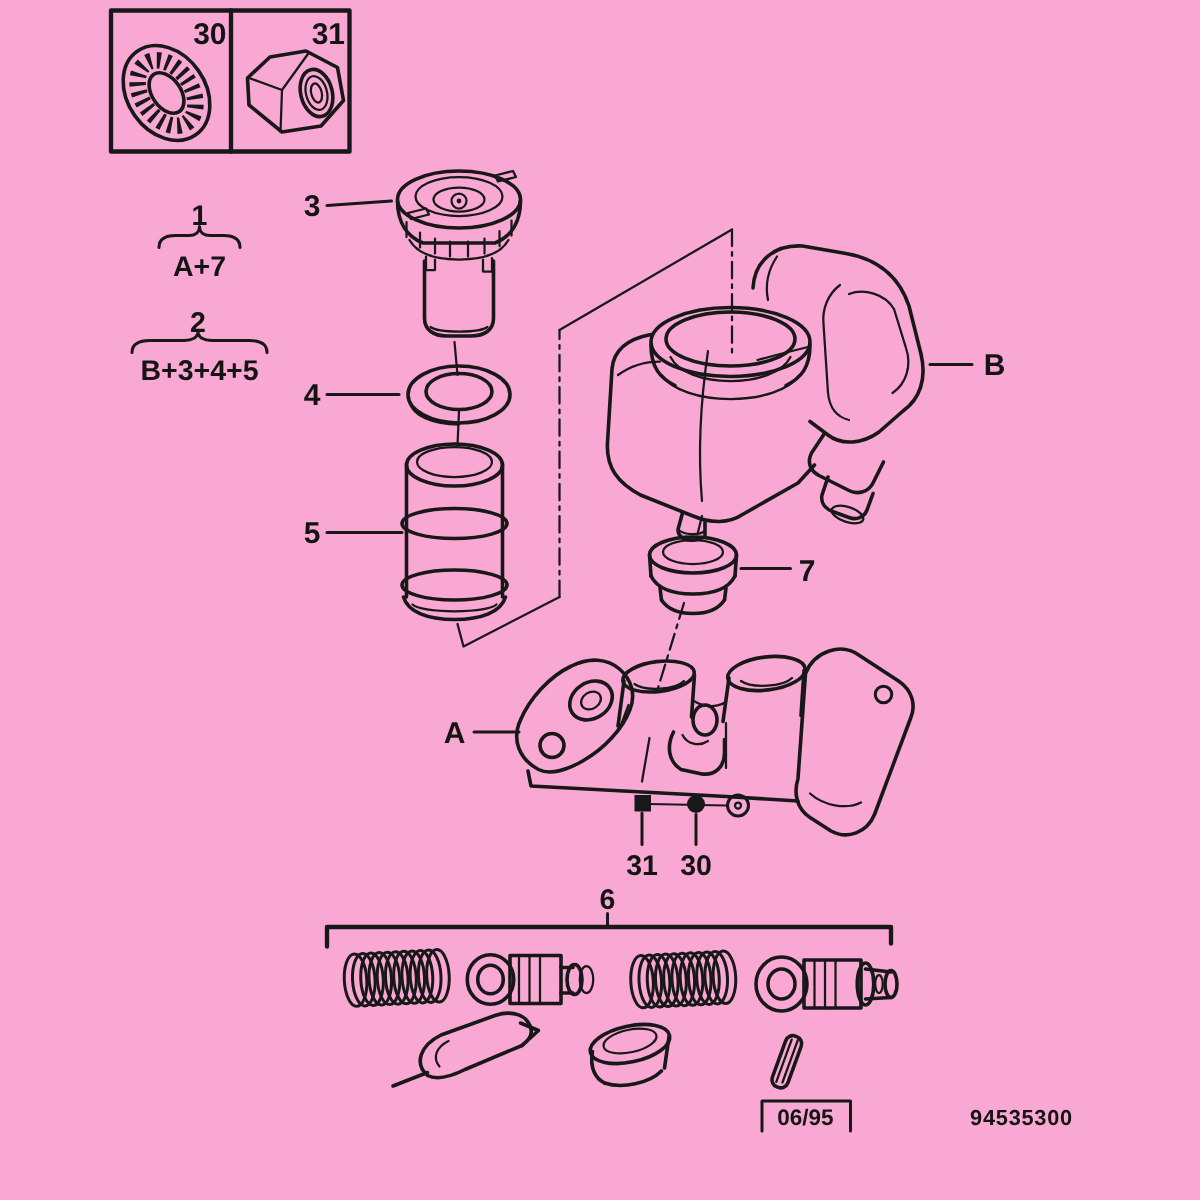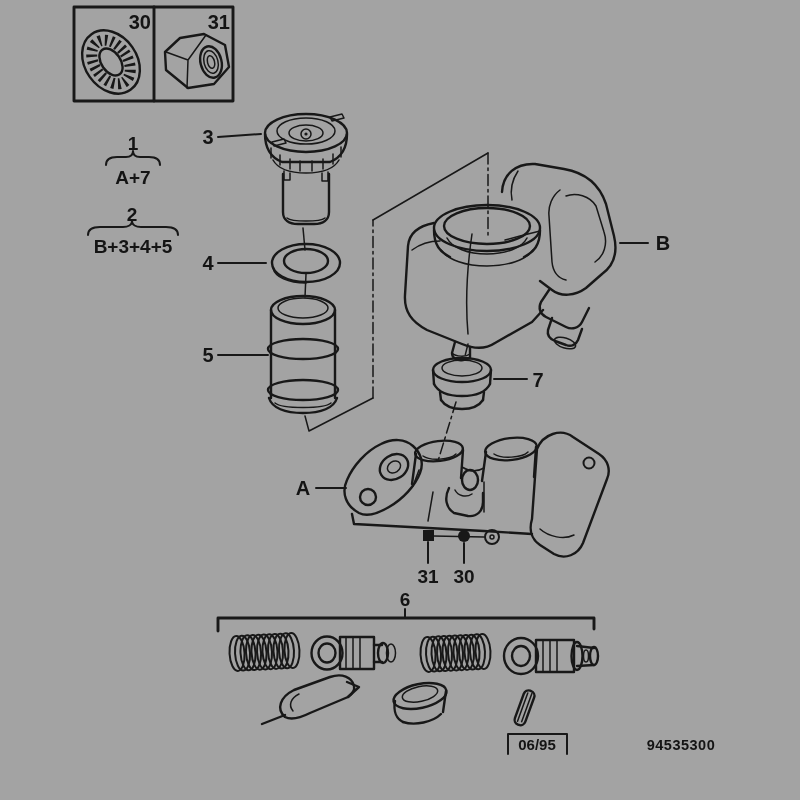--- a/index.html
+++ b/index.html
@@ -1,16 +1,16 @@
 <!DOCTYPE html>
 <html><head>
 <meta charset="utf-8">
 <style>
   html,body{margin:0;padding:0;background:#ffffff;}
-  .sheet{position:relative;width:800px;height:800px;background:#a3a3a3;overflow:hidden;}
+  .sheet{position:relative;width:800px;height:800px;background:#f9a8d4;overflow:hidden;}
   svg{display:block;}
   .ink{stroke:#181818;fill:none;stroke-width:2.4;stroke-linecap:round;stroke-linejoin:round;}
   .thin{stroke-width:1.5;}
   .med{stroke-width:2;}
   .thick{stroke-width:2.9;}
   .fillink{fill:#181818;stroke:none;}
   .dashdot{stroke-dasharray:11 4 2.5 4;stroke-width:1.5;}
   text{font-family:"Liberation Sans","DejaVu Sans",sans-serif;font-weight:700;fill:#141414;}
   .t20{font-size:20px;}
   .t19{font-size:19px;}

